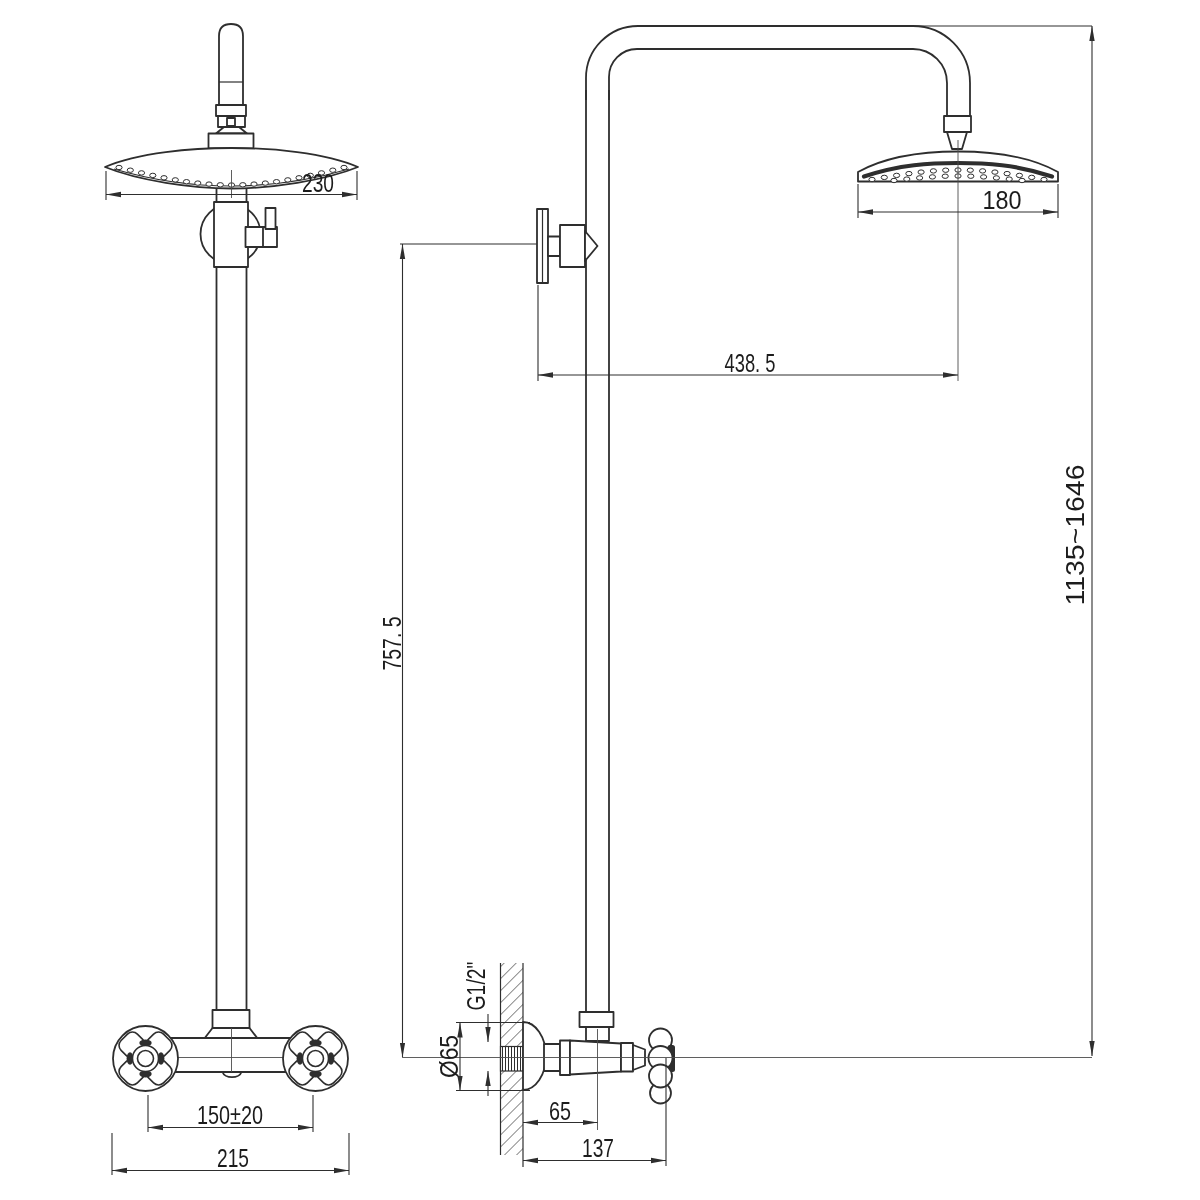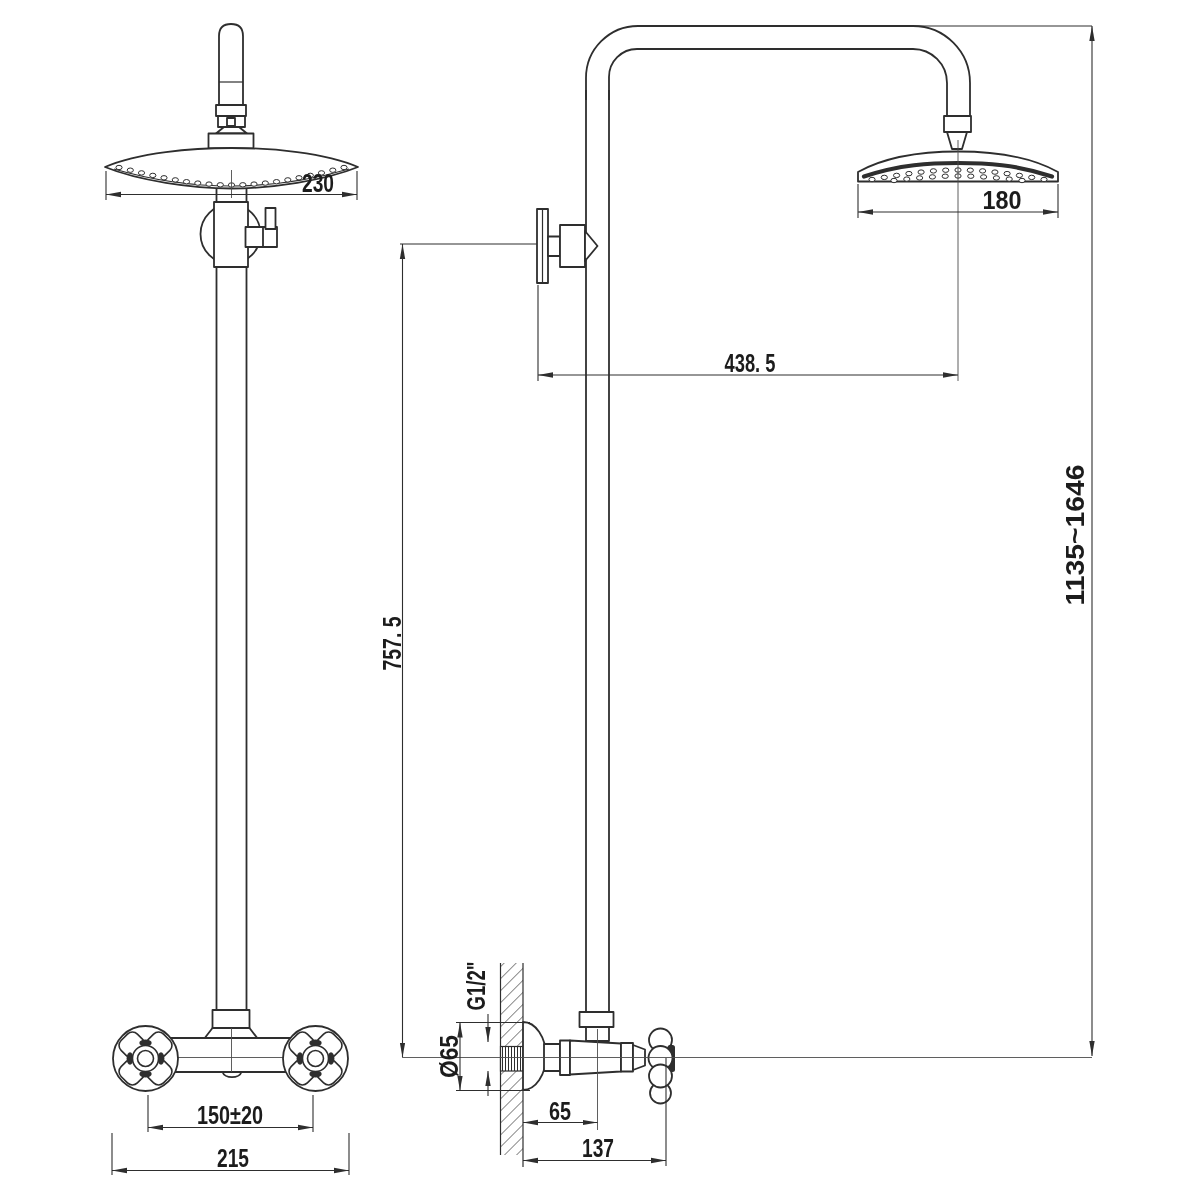--- a/index.html
+++ b/index.html
@@ -1,16 +1,16 @@
 <!DOCTYPE html>
 <html><head>
 <meta charset="utf-8">
 <style>
   html,body{margin:0;padding:0;background:#fff;}
-  .stage{width:995px;height:1200px;position:relative;background:#fff;font-weight:bold;}
+  .stage{width:995px;height:1200px;position:relative;background:#fff;}
   svg{display:block;}
   .ol  {fill:#fff;stroke:#2e2e2e;stroke-width:1.8;stroke-linejoin:round;}
   .ol2 {fill:#fff;stroke:#2e2e2e;stroke-width:1.6;stroke-linejoin:round;}
   .ln  {fill:none;stroke:#2e2e2e;stroke-width:1.8;stroke-linejoin:round;}
   .ln2 {fill:none;stroke:#2e2e2e;stroke-width:1.2;}
   .dim {fill:none;stroke:#2e2e2e;stroke-width:1.1;}
   .thin{fill:none;stroke:#4d4d4d;stroke-width:0.9;}
   .dark{fill:#2e2e2e;stroke:none;}
   .dot {fill:#fff;stroke:#2e2e2e;stroke-width:1;}
   .band{fill:none;stroke:#2e2e2e;stroke-width:4.2;stroke-linecap:round;}

